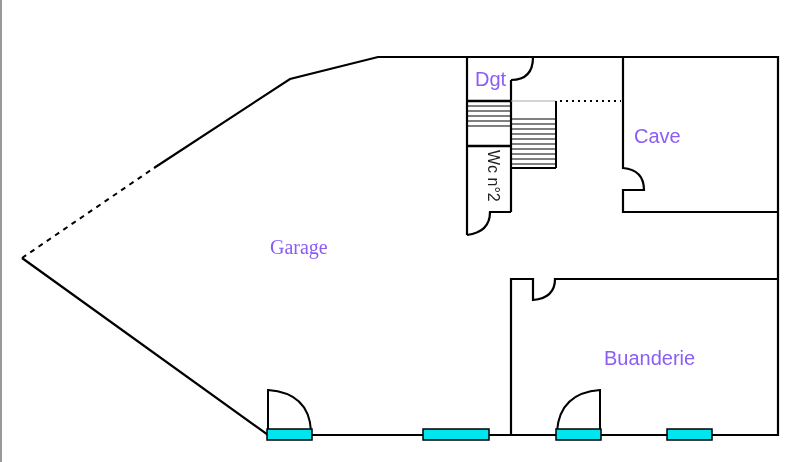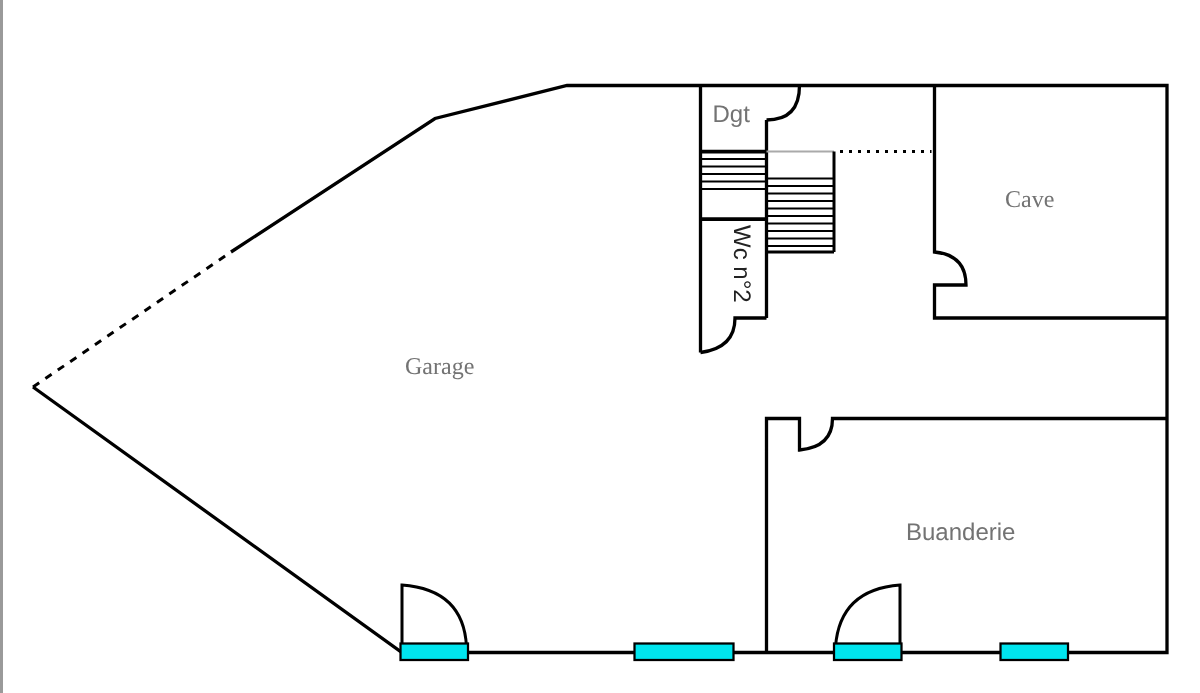--- a/index.html
+++ b/index.html
@@ -1,19 +1,19 @@
 <!DOCTYPE html>
 <html><head>
   <meta charset="utf-8">
   <style>
     html, body { margin:0; padding:0; background:#ffffff; }
     body { width:800px; height:462px; position:relative; overflow:hidden; font-family:"Liberation Sans", sans-serif; }
     .frame { position:absolute; left:0; top:0; width:800px; height:462px; border-left:2px solid #9a9a9a; box-sizing:border-box; }
     svg { position:absolute; left:0; top:0; }
-    .room-label { position:absolute; font-size:16px; color:#737373; white-space:nowrap; }
+    .room-label { position:absolute; font-size:20px; color:#8b5cf6; white-space:nowrap; }
     .vert-label { position:absolute; font-size:16px; color:#222; transform:rotate(90deg); transform-origin:left top; white-space:nowrap; }
   </style>
 </head>
 <body>
 
 <div class="frame"></div>
 
 <svg width="800" height="462" viewBox="0 0 800 462">
   <g fill="none" stroke="#000" stroke-width="2.2" stroke-linejoin="miter">
 
@@ -64,14 +64,14 @@
     <rect x="267" y="429" width="45" height="11"></rect>
     <rect x="423" y="429" width="66" height="11"></rect>
     <rect x="556" y="429" width="45" height="11"></rect>
     <rect x="667" y="429" width="45" height="11"></rect>
   </g>
 </svg>
 
 <div class="room-label" style="left:270px; top:236px;font-family:Liberation Serif, serif;">Garage</div>
 <div class="room-label" style="left:475px; top:68px;">Dgt</div>
 <div class="vert-label" style="left:502px; top:150px;">Wc n°2</div>
-<div class="room-label" style="left:670px; top:125px;font-family:Liberation Serif, serif;">Cave</div>
+<div class="room-label" style="left:634px; top:125px;">Cave</div>
 <div class="room-label" style="left:604px; top:347px;">Buanderie</div>
 
 </body></html>

